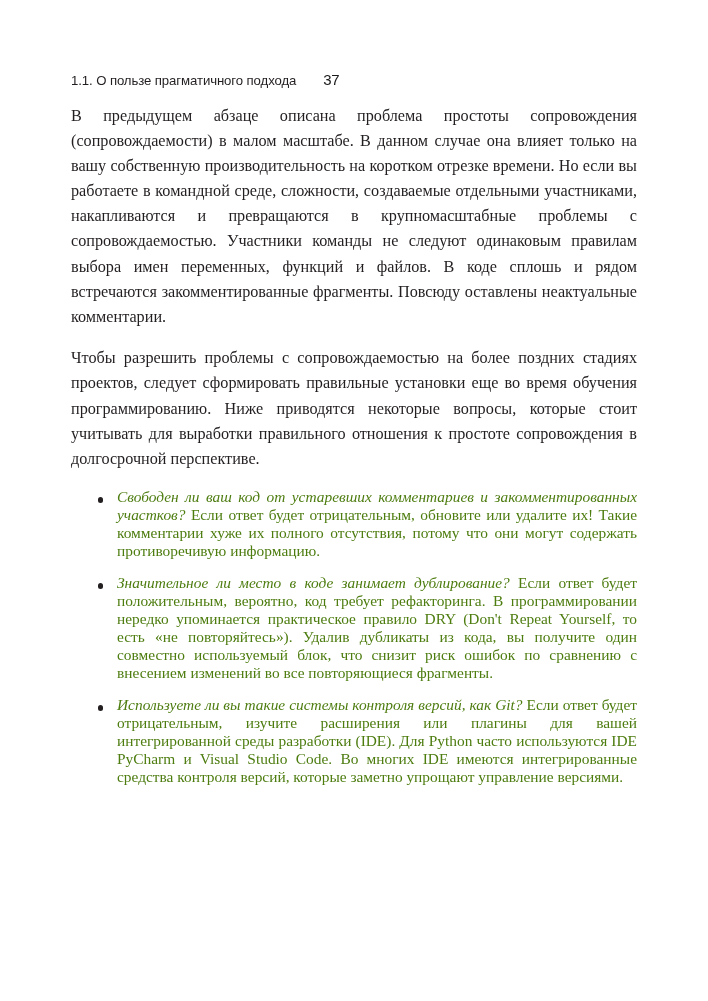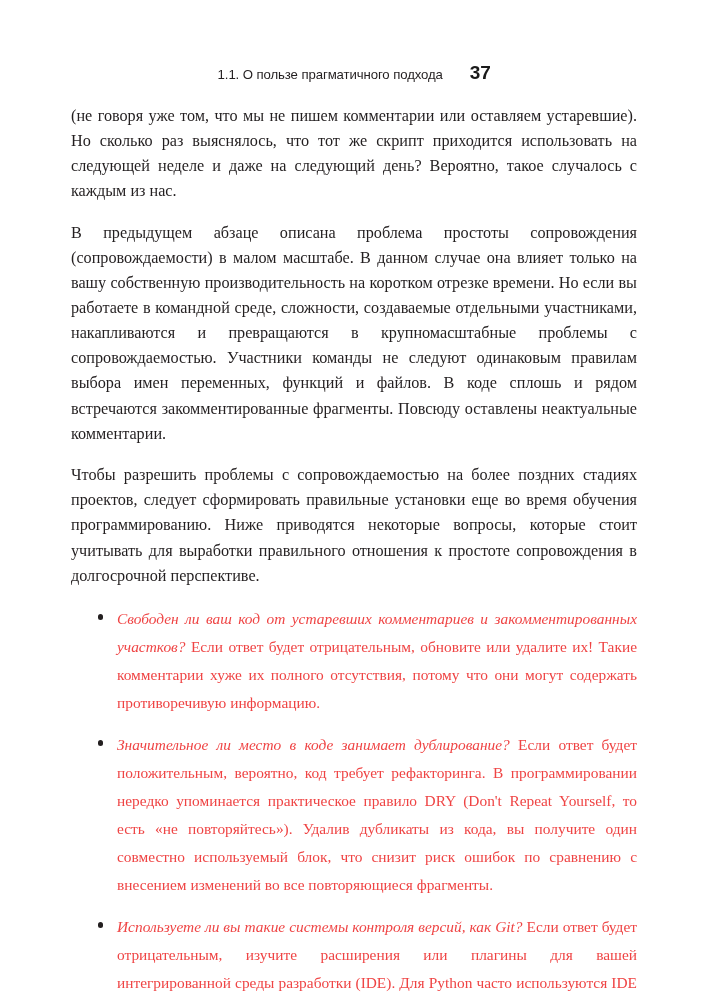--- a/index.html
+++ b/index.html
@@ -15,38 +15,38 @@
     width: 708px;
     height: 1001px;
     background: #ffffff;
     overflow: hidden;
     box-sizing: border-box;
   }
 
   
   .running-head {
     position: absolute;
-    top: 62px;
+    top: 71px;
     left: 71px;
     right: 71px;
     height: 26px;
     display: flex;
     align-items: baseline;
-    justify-content: center;
+    justify-content: flex-start;
     font-family: "Liberation Sans", "DejaVu Sans", sans-serif;
   }
   .running-head .chapter-title {
     font-size: 13.2px;
     color: #231f20;
     letter-spacing: -0.1px;
     white-space: nowrap;
   }
   .running-head .folio {
-    font-size: 19px;
-    font-weight: bold;
+    font-size: 15px;
+    font-weight: normal;
     color: #1a1a1a;
     margin-left: 27px;
     letter-spacing: -0.3px;
   }
 
   
   .text-block {
     position: absolute;
     top: 104px;
     left: 71px;
@@ -71,22 +71,22 @@
   ul.question-list {
     list-style: none;
     margin: 0 0 18px 0;
     padding: 0;
   }
   ul.question-list li {
     position: relative;
     padding-left: 46px;
     margin-bottom: 14px;
     font-size: 15.4px;
-    line-height: 28px;
-    color: #ef4444;
+    line-height: 18px;
+    color: #4d7c0f;
     text-align: justify;
     text-justify: inter-word;
   }
   ul.question-list li:last-child {
     margin-bottom: 15px;
   }
   ul.question-list li .bullet-dot {
     position: absolute;
     left: 27px;
     top: 9px;
@@ -104,21 +104,20 @@
 
 <div class="page">
 
   <div class="running-head">
     <span class="chapter-title">1.1. О пользе прагматичного подхода</span>
     <span class="folio">37</span>
   </div>
 
   <div class="text-block">
 
-    <p class="body-para">(не говоря уже том, что мы не пишем комментарии или оставляем устаревшие). Но сколько раз выяснялось, что тот же скрипт приходится использовать на следующей неделе и даже на следующий день? Вероятно, такое случалось с каждым из нас.</p>
 
     <p class="body-para">В предыдущем абзаце описана проблема простоты сопровождения (сопровождаемости) в малом масштабе. В данном случае она влияет только на вашу собственную производительность на коротком отрезке времени. Но если вы работаете в командной среде, сложности, создаваемые отдельными участниками, накапливаются и превращаются в крупномасштабные проблемы с сопровождаемостью. Участники команды не следуют одинаковым правилам выбора имен переменных, функций и файлов. В коде сплошь и рядом встречаются закомментированные фрагменты. Повсюду оставлены неактуальные комментарии.</p>
 
     <p class="body-para">Чтобы разрешить проблемы с сопровождаемостью на более поздних стадиях проектов, следует сформировать правильные установки еще во время обучения программированию. Ниже приводятся некоторые вопросы, которые стоит учитывать для выработки правильного отношения к простоте сопровождения в долгосрочной перспективе.</p>
 
     <ul class="question-list">
       <li>
         <span class="bullet-dot"></span>
         <span class="lead-in">Свободен ли ваш код от устаревших комментариев и закомментированных участков?</span><span> Если ответ будет отрицательным, обновите или удалите их! Такие комментарии хуже их полного отсутствия, потому что они могут содержать противоречивую информацию.</span>
       </li>

